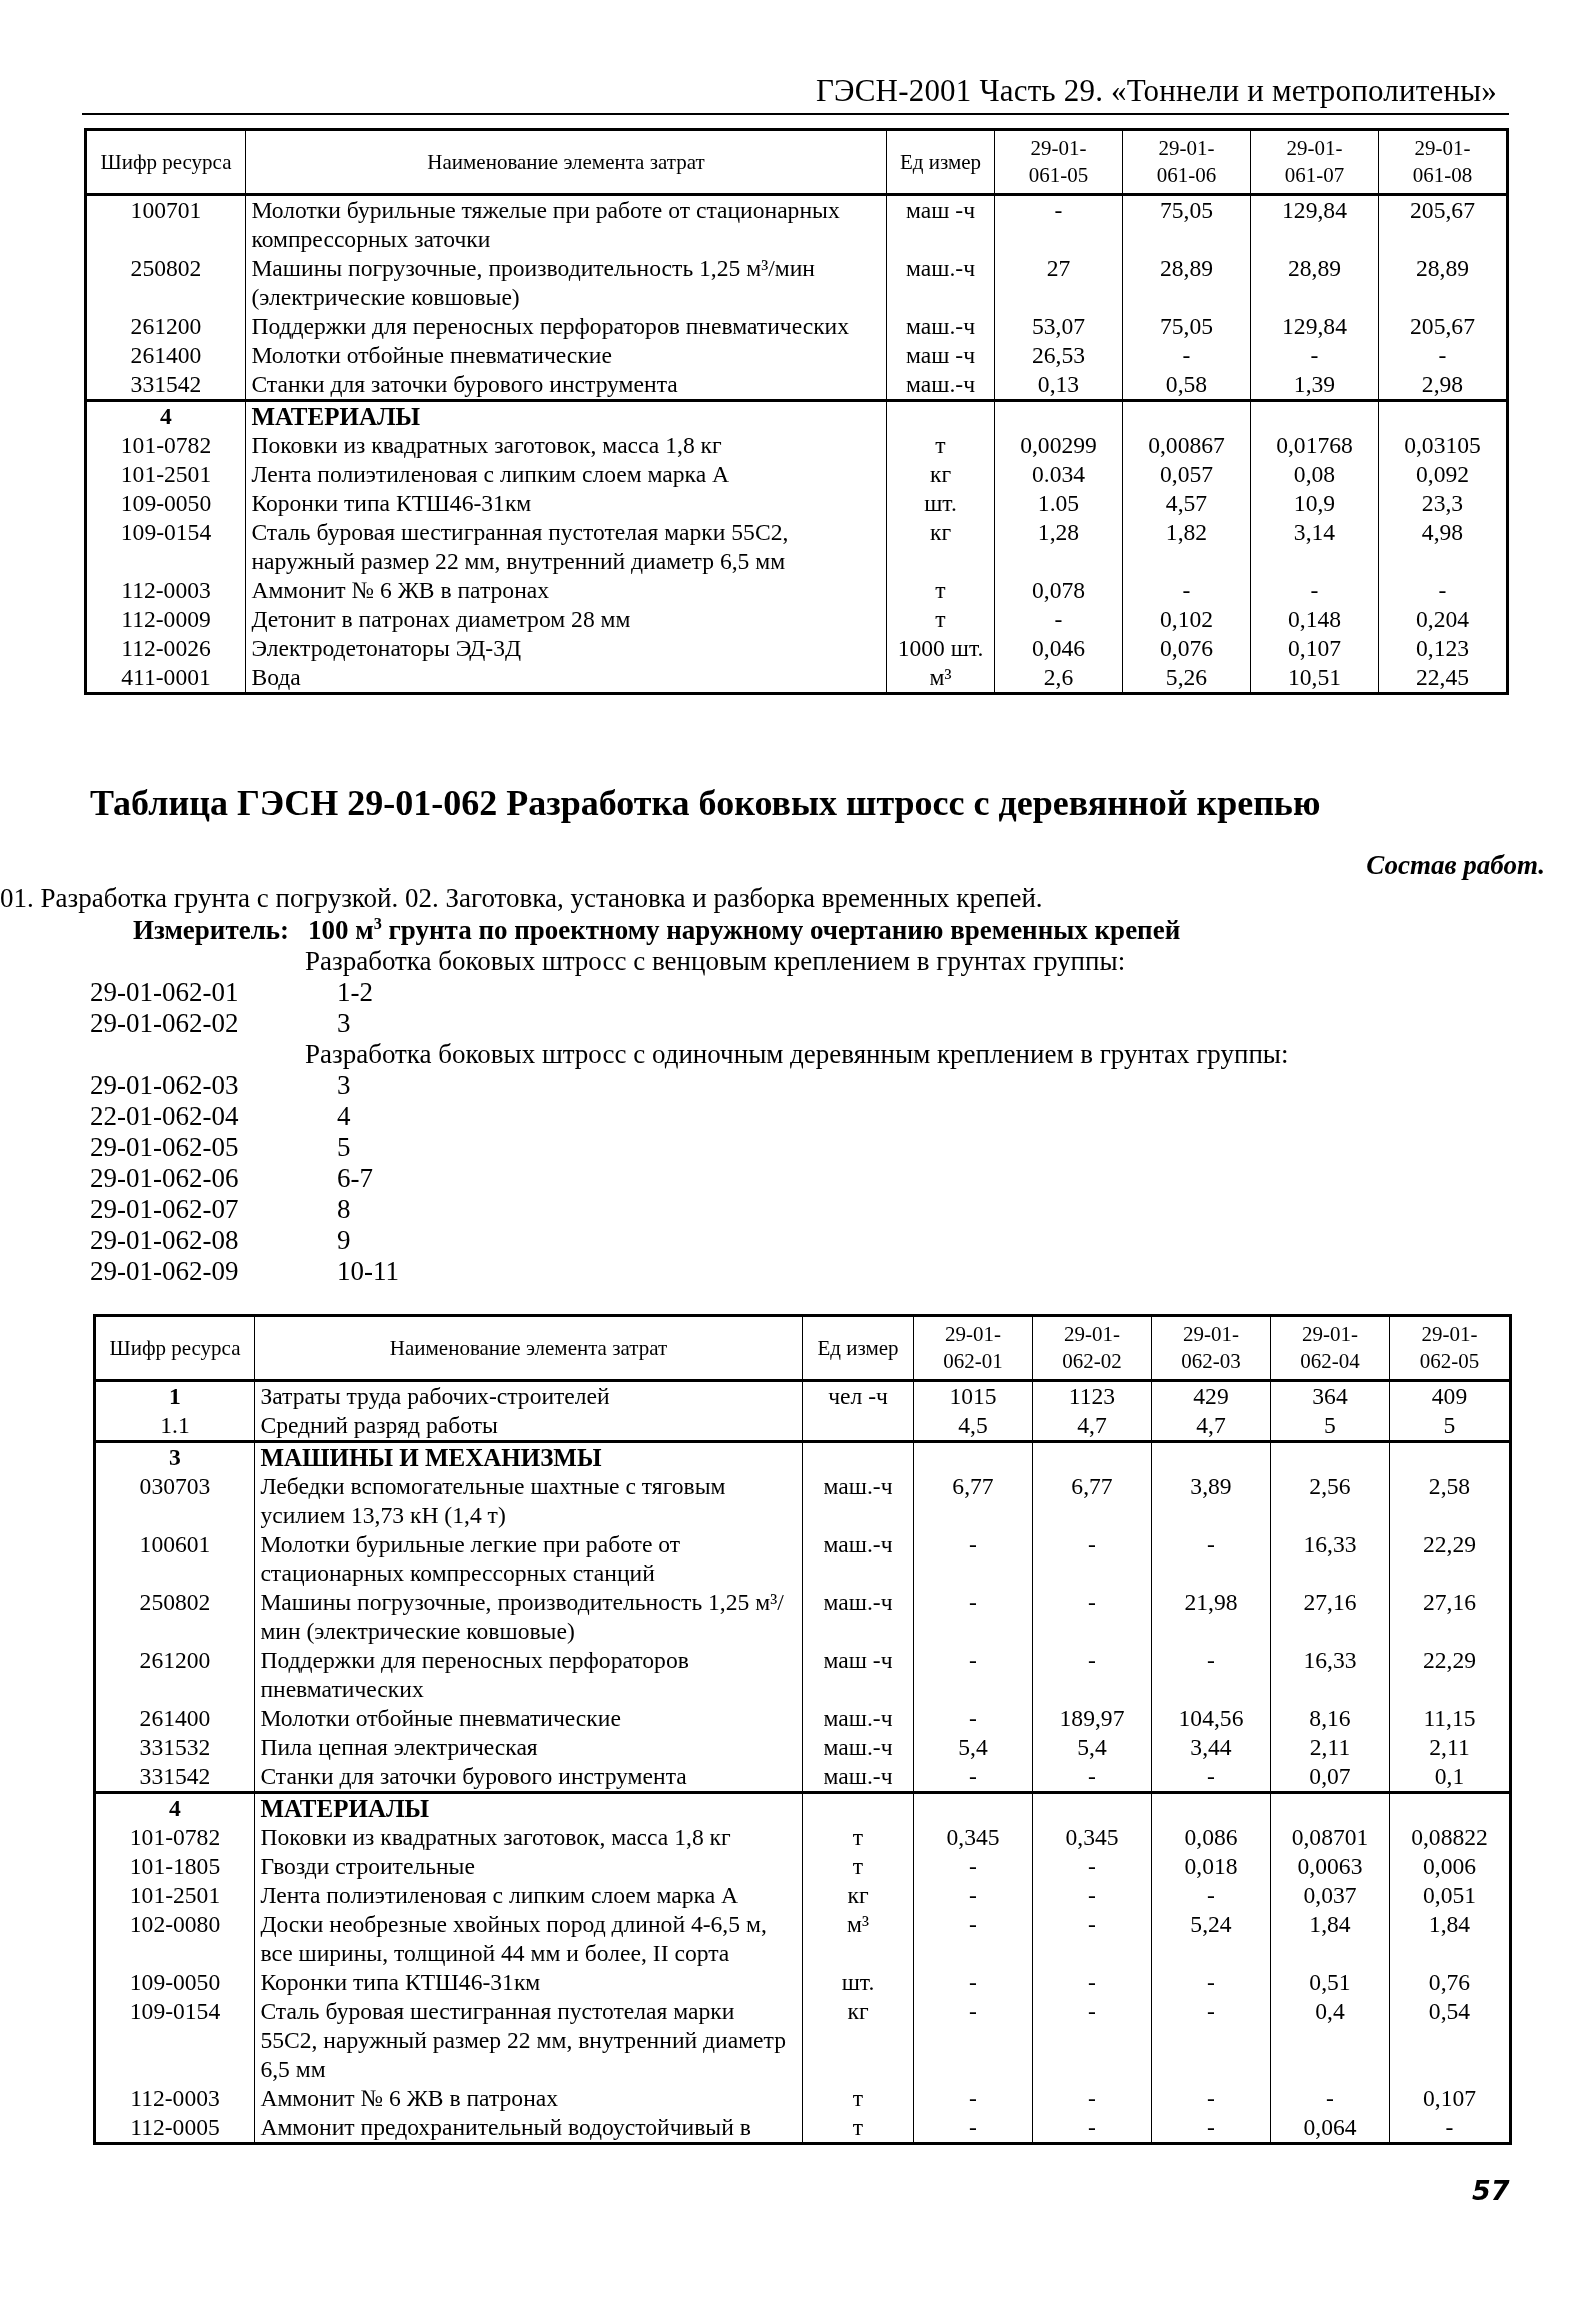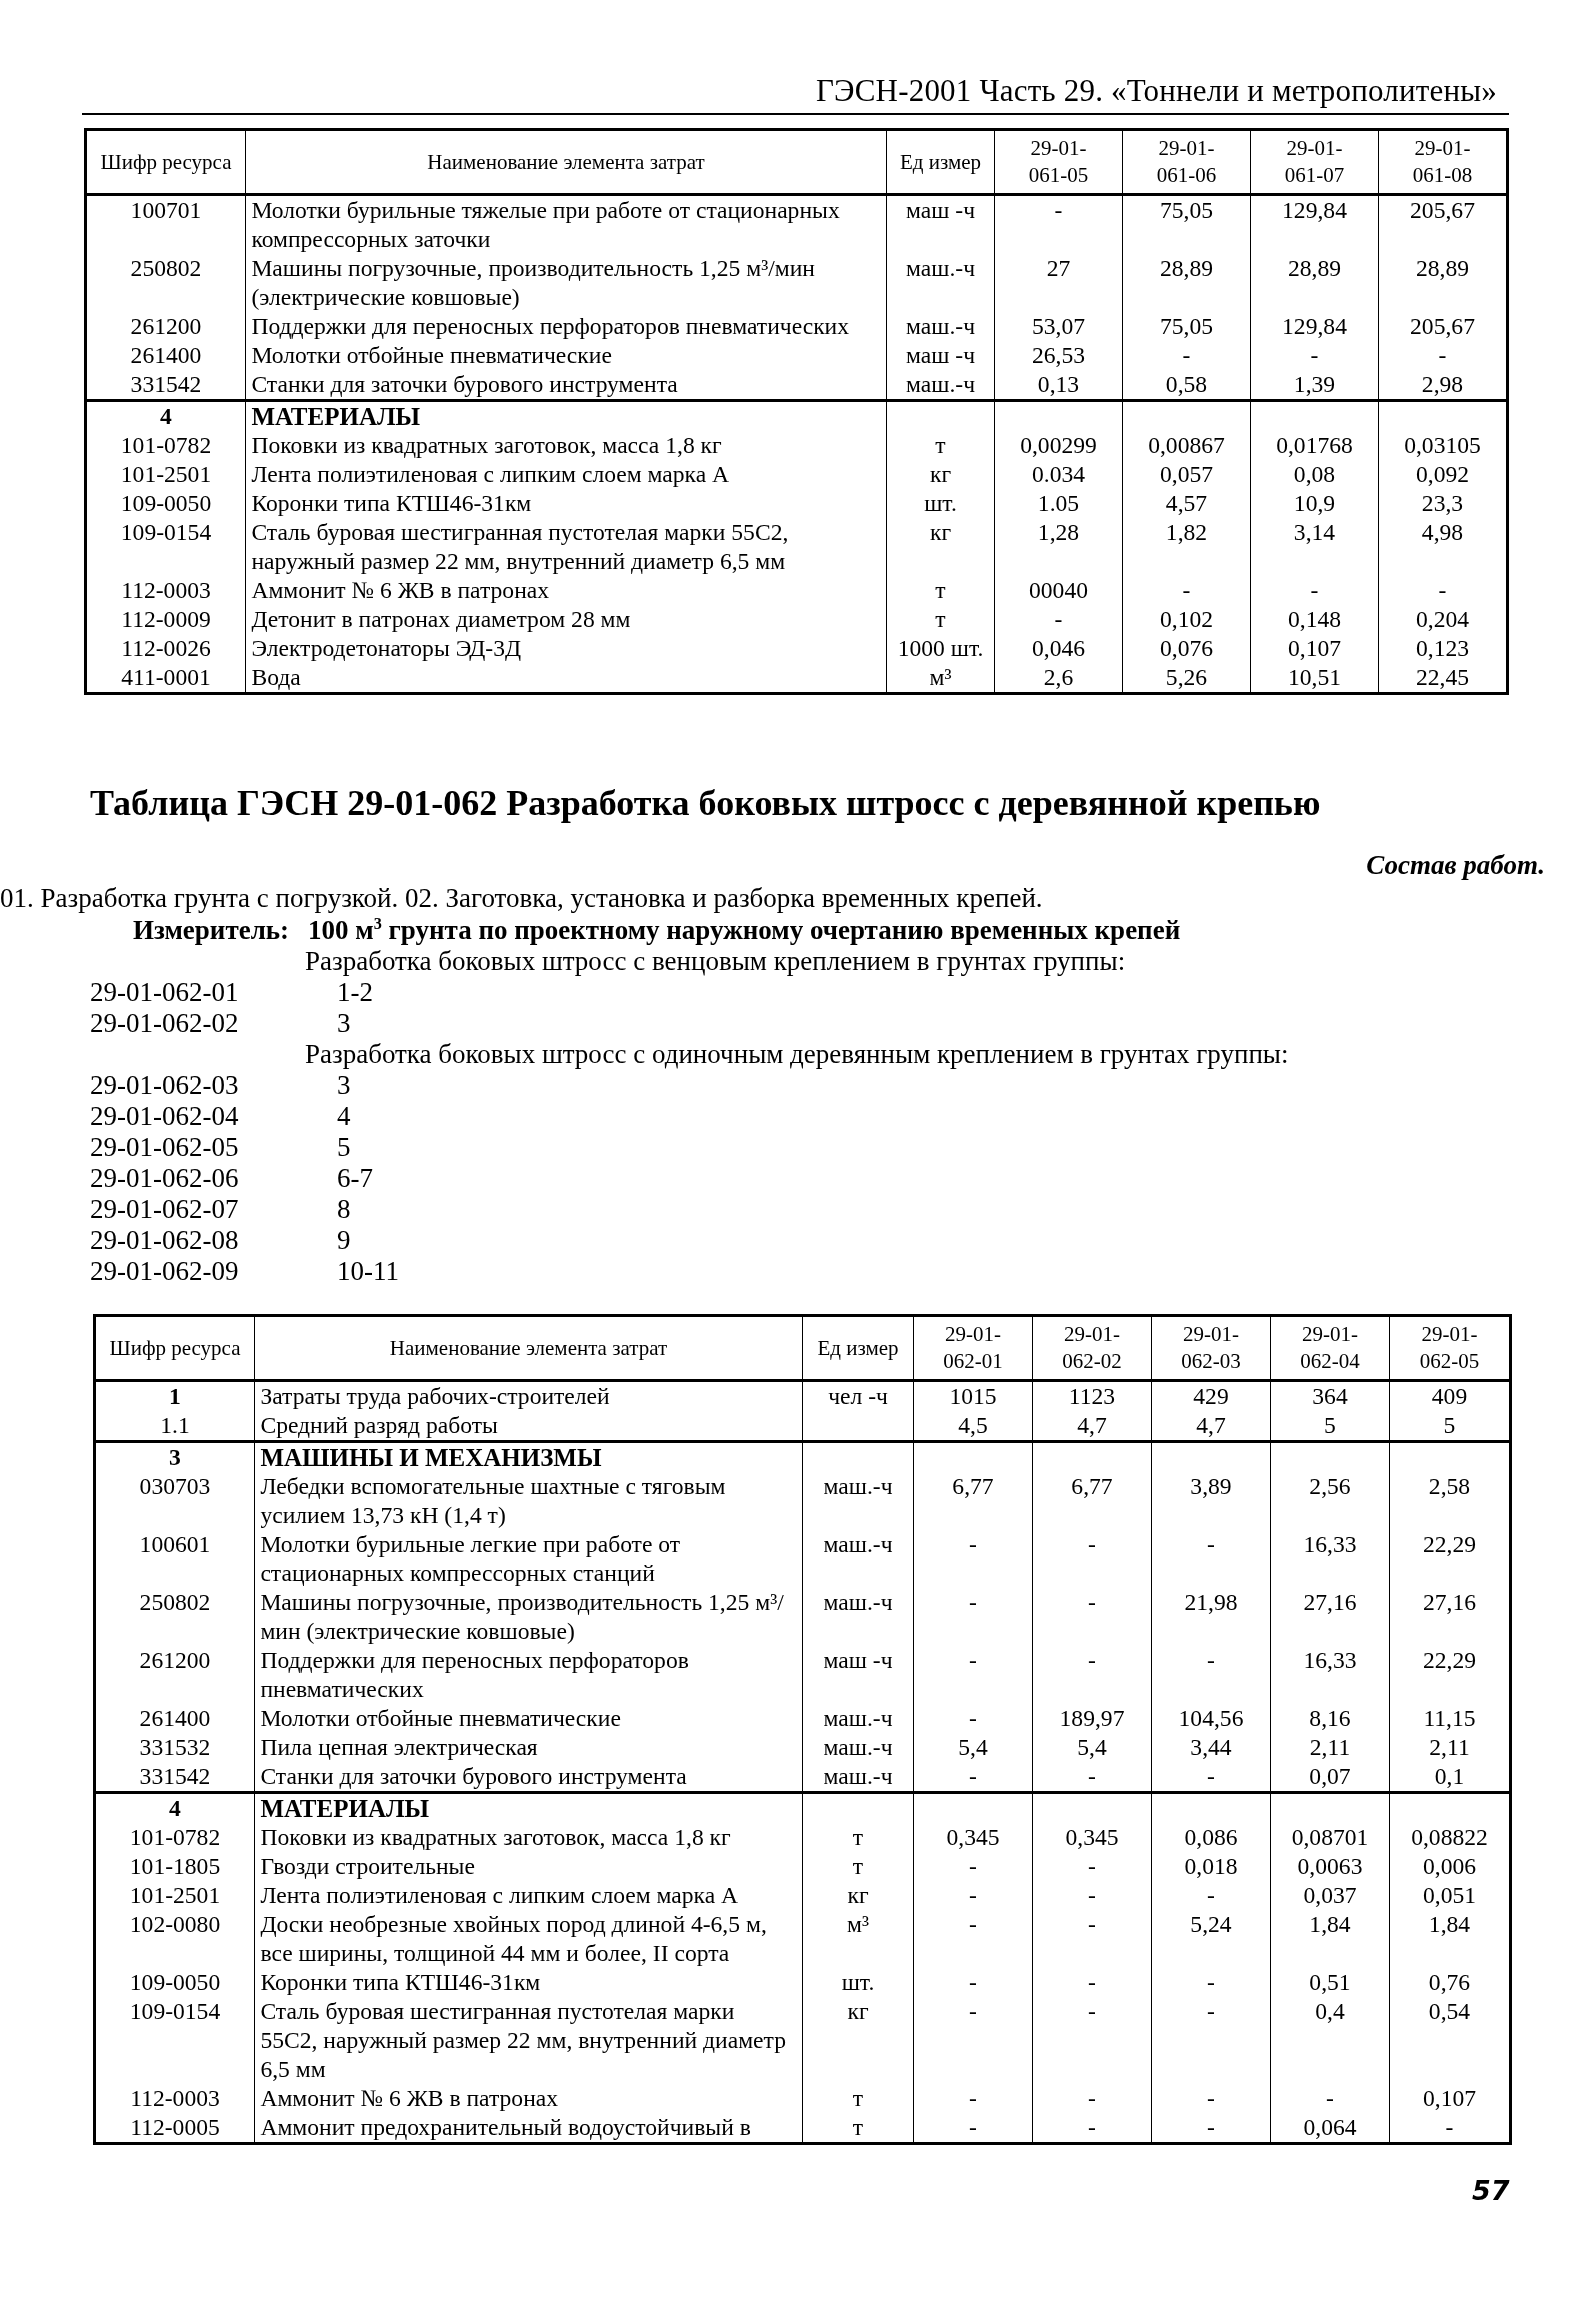--- a/index.html
+++ b/index.html
@@ -185,21 +185,21 @@
         <td class="unit">кг</td>
         <td class="num">1,28</td>
         <td class="num">1,82</td>
         <td class="num">3,14</td>
         <td class="num">4,98</td>
       </tr>
       <tr>
         <td class="code">112-0003</td>
         <td class="name">Аммонит № 6 ЖВ в патронах</td>
         <td class="unit">т</td>
-        <td class="num">00040</td>
+        <td class="num">0,078</td>
         <td class="num">-</td>
         <td class="num">-</td>
         <td class="num">-</td>
       </tr>
       <tr>
         <td class="code">112-0009</td>
         <td class="name">Детонит в патронах диаметром 28 мм</td>
         <td class="unit">т</td>
         <td class="num">-</td>
         <td class="num">0,102</td>
@@ -245,21 +245,21 @@
       <span>3</span>
     </div>
 </div>
 <div class="group-caption" style="top:1039px">Разработка боковых штросс с одиночным деревянным креплением в грунтах группы:</div>
 <div class="code-list" style="top:1070px">
   <div class="row">
       <span class="c">29-01-062-03</span>
       <span>3</span>
     </div>
   <div class="row">
-      <span class="c">29-01-062-04</span>
+      <span class="c">22-01-062-04</span>
       <span>4</span>
     </div>
   <div class="row">
       <span class="c">29-01-062-05</span>
       <span>5</span>
     </div>
   <div class="row">
       <span class="c">29-01-062-06</span>
       <span>6-7</span>
     </div>

